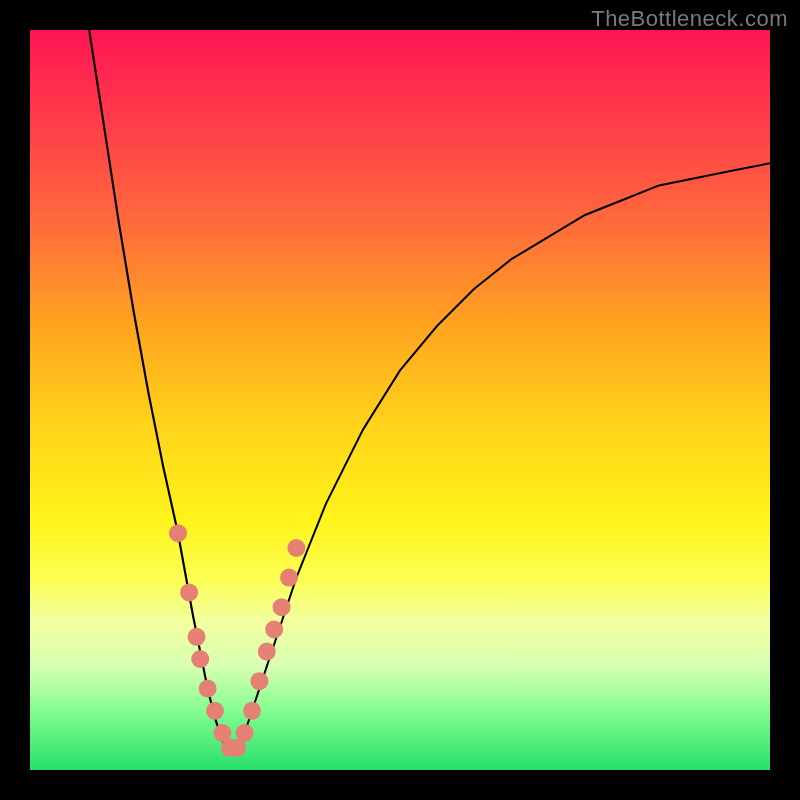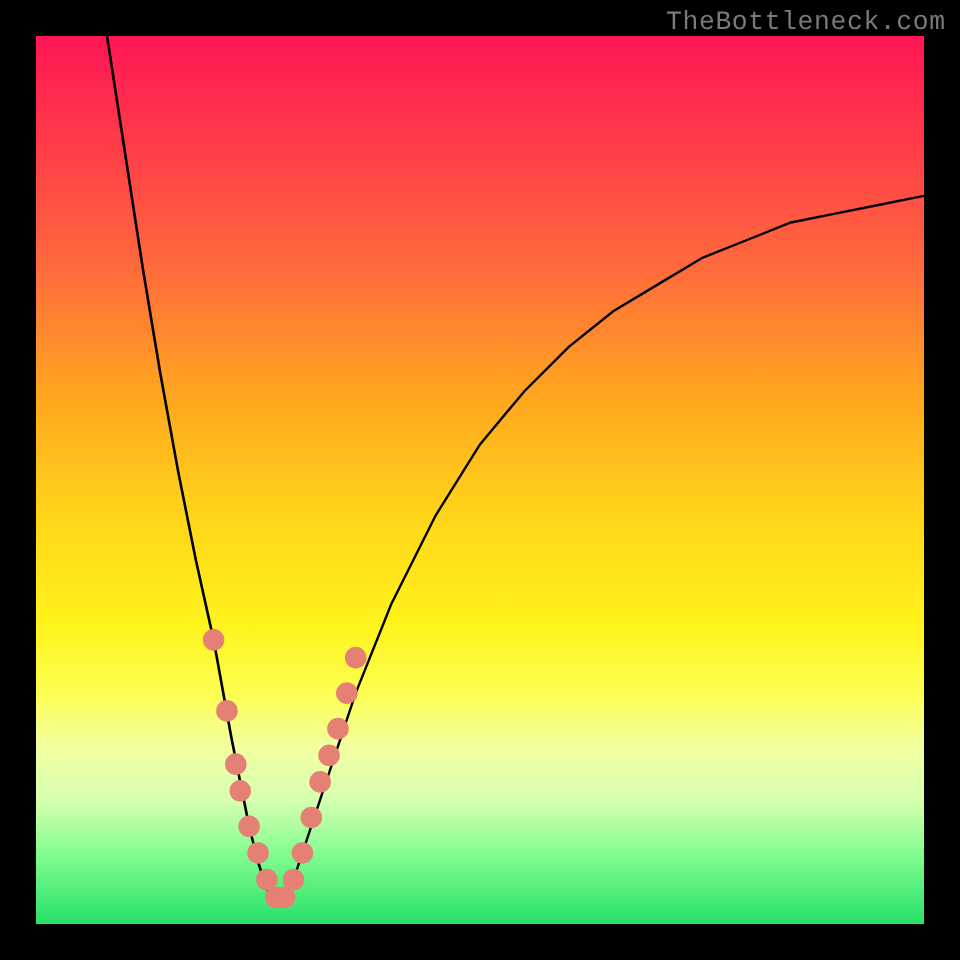--- a/index.html
+++ b/index.html
@@ -8,21 +8,20 @@
     width: 800px;
     height: 800px;
     background: #000;
     font-family: Arial, Helvetica, sans-serif;
   }
   .stage {
     position: relative;
     width: 800px;
     height: 800px;
     background: #000;
-    font-family: Liberation Mono, monospace;
   }
   .plot {
     position: absolute;
     left: 30px;
     top: 30px;
     width: 740px;
     height: 740px;
     background: linear-gradient(to bottom,
       #ff1554 0%,
       #ff3b4a 12%,

